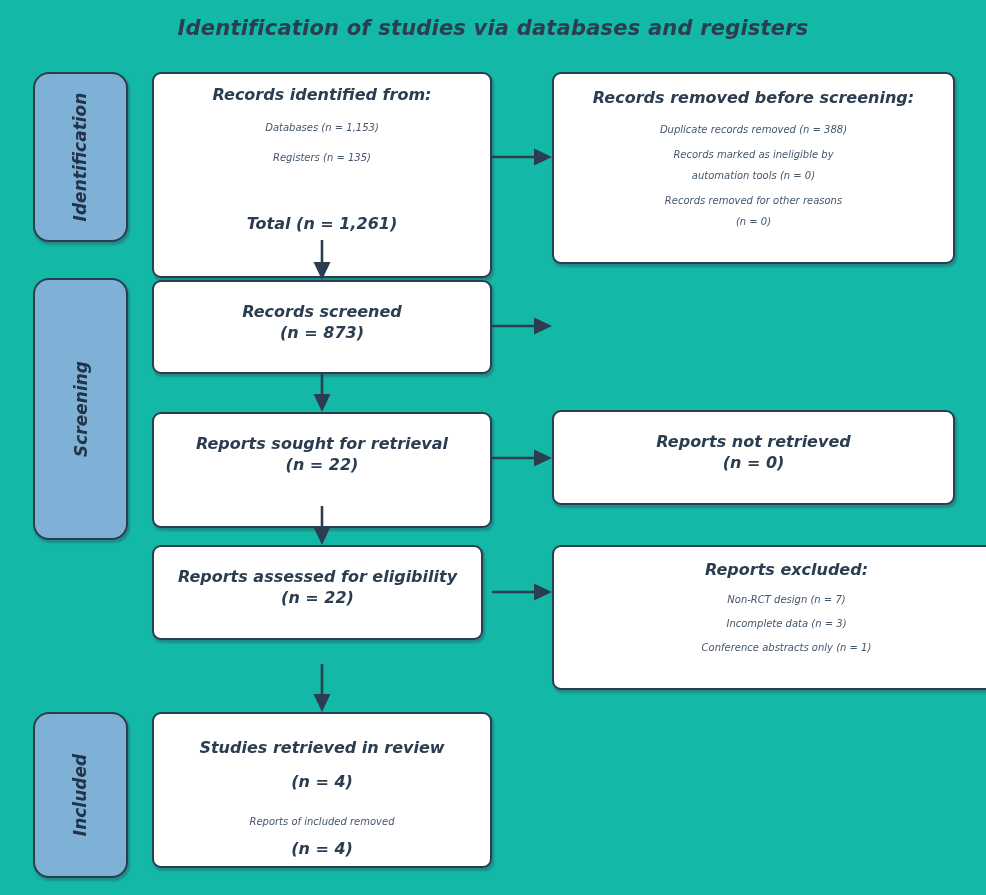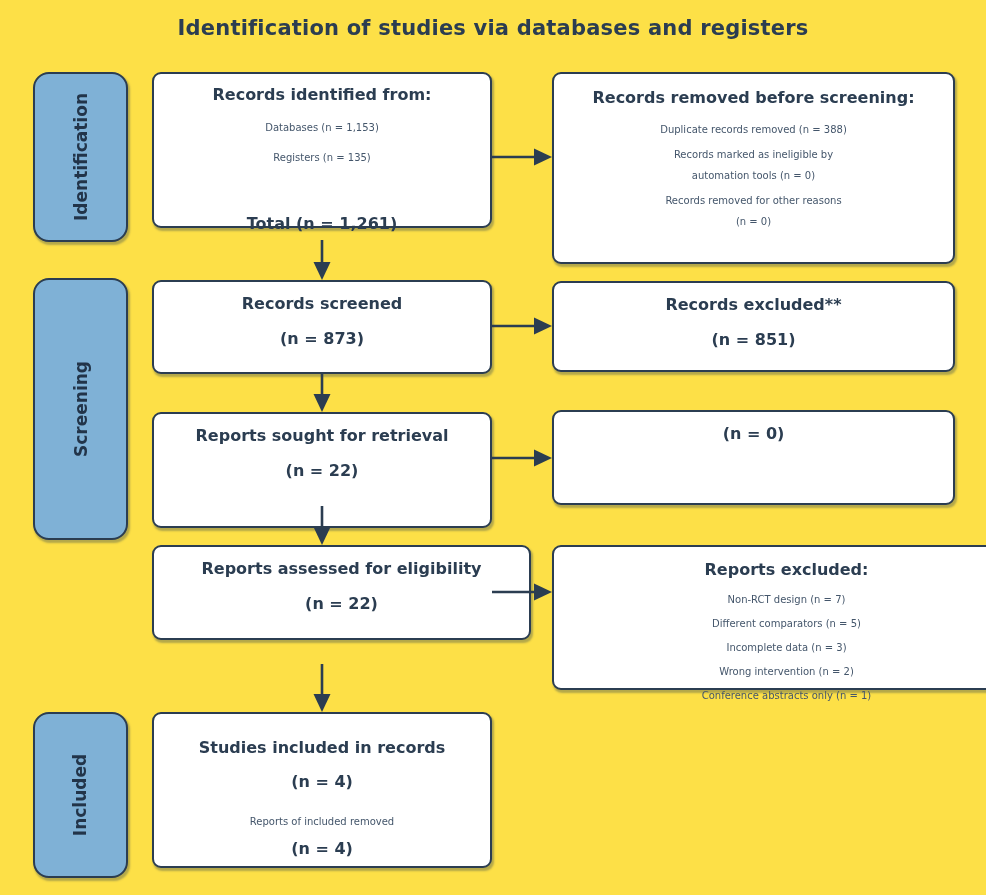--- a/index.html
+++ b/index.html
@@ -4,23 +4,24 @@
 <style>
   :root{
     --stage-fill:#7FB1D6;
     --ink:#2B3D51;
     --body-ink:#44566B;
   }
   html,body{margin:0;padding:0;background:#ffffff;}
   .canvas{
     position:relative;
     width:986px;height:895px;
-    background:#fde047;
+    background:#14b8a6;
     font-family:"DejaVu Sans","Liberation Sans",sans-serif;
     overflow:hidden;
+    font-style:italic;
   }
   .title{
     position:absolute;top:16px;left:0;width:100%;
     text-align:center;
     font-size:21px;font-weight:bold;color:var(--ink);
     letter-spacing:.2px;
   }
   .stage{
     position:absolute;left:33px;width:95px;
     background:var(--stage-fill);
@@ -49,35 +50,35 @@
   .hd{font-size:16px;font-weight:bold;color:var(--ink);line-height:1.3;}
   .bd{font-size:10px;color:var(--body-ink);}
   .pre-line{white-space:pre-line;}
   .arrows{position:absolute;top:0;left:0;pointer-events:none;}
 
   
   #stage-identification{top:72px;height:170px;}
   #stage-screening{top:278px;height:262px;}
   #stage-included{top:712px;height:166px;}
 
-  #box-records-identified{left:152px;top:72px;width:340px;height:156px;padding-top:11px;text-align:center;}
+  #box-records-identified{left:152px;top:72px;width:340px;height:206px;padding-top:11px;text-align:center;}
   #box-records-identified .hd{margin-bottom:7px;}
   #box-records-identified .bd{line-height:30px;}
   #box-records-identified .total{margin-top:41px;}
 
   #box-records-removed{left:552px;top:72px;width:403px;height:192px;padding-top:14px;}
   #box-records-removed .hd{margin-bottom:8px;}
   #box-records-removed .bd{line-height:21px;margin:2px 0;}
 
-  .simple{padding-top:12px;row-gap:14px;}
+  .simple{padding-top:20px;}
   #box-records-screened{left:152px;top:280px;width:340px;height:94px;}
   #box-records-excluded{left:552px;top:281px;width:403px;height:91px;}
   #box-reports-sought{left:152px;top:412px;width:340px;height:116px;}
   #box-reports-not-retrieved{left:552px;top:410px;width:403px;height:95px;}
-  #box-reports-assessed{left:152px;top:545px;width:379px;height:95px;}
+  #box-reports-assessed{left:152px;top:545px;width:331px;height:95px;}
 
   #box-reports-excluded{left:552px;top:545px;width:469px;height:145px;padding-top:13px;}
   #box-reports-excluded .hd{margin-bottom:7px;}
   #box-reports-excluded .bd{line-height:24px;}
 
   #box-studies-included{left:152px;top:712px;width:340px;height:156px;padding-top:24px;}
   #box-studies-included .count{margin-top:13px;}
   #box-studies-included .sub{margin-top:23px;}
   #box-studies-included .subcount{margin-top:12px;}
 </style>
@@ -111,48 +112,43 @@
     <div class="bd pre-line">Records marked as ineligible by
 automation tools (n = 0)</div>
     <div class="bd pre-line">Records removed for other reasons
 (n = 0)</div>
   </div>
 
   <div class="box simple" id="box-records-screened">
     <div class="hd">Records screened</div>
     <div class="hd">(n = 873)</div>
   </div>
-  <div class="box simple" id="box-records-excluded">
-    <div class="hd">Records excluded**</div>
-    <div class="hd">(n = 851)</div>
-  </div>
 
   <div class="box simple" id="box-reports-sought">
     <div class="hd">Reports sought for retrieval</div>
     <div class="hd">(n = 22)</div>
   </div>
   <div class="box simple" id="box-reports-not-retrieved">
+    <div class="hd">Reports not retrieved</div>
     <div class="hd">(n = 0)</div>
   </div>
 
   <div class="box simple" id="box-reports-assessed">
     <div class="hd">Reports assessed for eligibility</div>
     <div class="hd">(n = 22)</div>
   </div>
   <div class="box" id="box-reports-excluded">
     <div class="hd">Reports excluded:</div>
     <div class="bd">Non-RCT design (n = 7)</div>
-    <div class="bd">Different comparators (n = 5)</div>
     <div class="bd">Incomplete data (n = 3)</div>
-    <div class="bd">Wrong intervention (n = 2)</div>
     <div class="bd">Conference abstracts only (n = 1)</div>
   </div>
 
   <div class="box" id="box-studies-included">
-    <div class="hd">Studies included in records</div>
+    <div class="hd">Studies retrieved in review</div>
     <div class="hd count">(n = 4)</div>
     <div class="bd sub">Reports of included removed</div>
     <div class="hd subcount">(n = 4)</div>
   </div>
 
   <svg class="arrows" width="986" height="895" viewBox="0 0 986 895" aria-hidden="true">
     <g stroke="#2B3D51" stroke-width="2.6" fill="#2B3D51">
 
       <line x1="492" y1="157" x2="536" y2="157"></line>
       <polygon points="552,157 534,148.5 534,165.5" stroke="none"></polygon>

